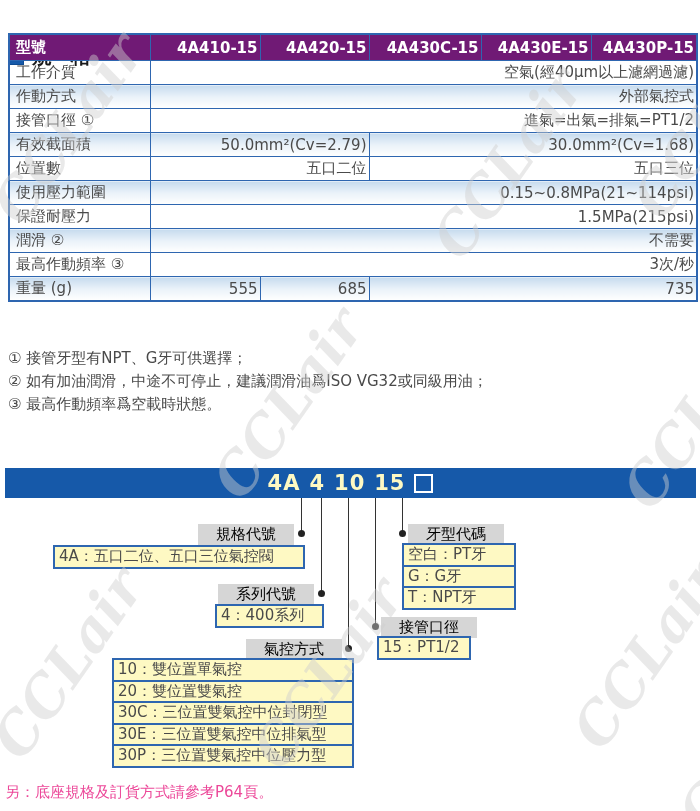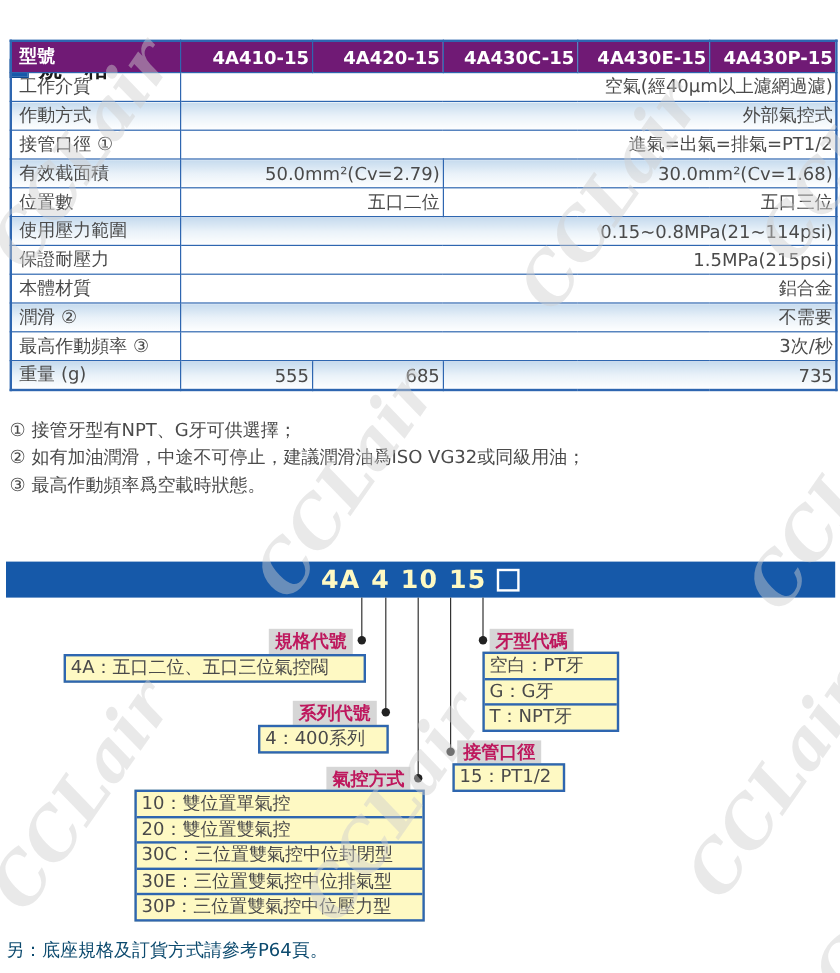--- a/index.html
+++ b/index.html
@@ -38,37 +38,37 @@
     position:absolute;left:5px;top:468px;width:691px;height:30px;
     background:#1659a9;display:flex;align-items:center;justify-content:center;gap:9px;
   }
   #code-bar .part{color:#fef9c3;font-weight:bold;font-size:21px;letter-spacing:1px;}
   #blank-box{width:15px;height:15px;border:2px solid #ffffff;margin-top:1px;}
   
   .vline{position:absolute;width:1px;background:#333;}
   .dot{position:absolute;width:7px;height:7px;border-radius:50%;background:#222;}
   
   .dlabel{
-    position:absolute;background:#d6d6d6;color:#be185d;
-    font-weight:bold;font-size:15px;padding:1px 5px;white-space:nowrap;
+    position:absolute;background:#d6d6d6;color:#000000;
+    font-weight:normal;font-size:15px;padding:1px 18px;white-space:nowrap;
   }
   
   .dbox{
     position:absolute;border:2px solid #2e66b0;background:#fef9c3;
     font-size:15px;color:#4a4a4a;white-space:nowrap;
   }
   .dbox .box-row{line-height:19.5px;height:19.5px;padding:0 4px;border-top:2px solid #2e66b0;overflow:hidden;}
   .dbox .box-row:first-child{border-top:none;}
   #spec-box{left:53px;top:545px;width:248px;}
   #series-box{left:215px;top:604px;width:105px;}
   #thread-box{left:402px;top:543px;width:110px;}
   #port-box{left:377px;top:636px;width:90px;}
   #pilot-box{left:112px;top:658px;width:238px;}
   
-  #bottom-note{position:absolute;left:5px;top:783px;font-size:15px;color:#0c4a6e;}
+  #bottom-note{position:absolute;left:5px;top:783px;font-size:15px;color:#ec4899;}
   
   .wm{
     position:absolute;z-index:5;pointer-events:none;
     font-family:"DejaVu Serif","Liberation Serif",serif;
     font-style:italic;font-weight:bold;font-size:56px;
     color:#cfcfcf;opacity:0.45;white-space:nowrap;
     transform:rotate(-55deg);transform-origin:center center;
   }
 </style>
 </head>
@@ -131,24 +131,20 @@
           <td colspan="3">五口三位</td>
         </tr>
         <tr class="shade">
           <td class="lbl">使用壓力範圍</td>
           <td colspan="5">0.15~0.8MPa(21~114psi)</td>
         </tr>
         <tr>
           <td class="lbl">保證耐壓力</td>
           <td colspan="5">1.5MPa(215psi)</td>
         </tr>
-        <tr>
-          <td class="lbl">本體材質</td>
-          <td colspan="5">鋁合金</td>
-        </tr>
         <tr class="shade">
           <td class="lbl">潤滑 ②</td>
           <td colspan="5">不需要</td>
         </tr>
         <tr>
           <td class="lbl">最高作動頻率 ③</td>
           <td colspan="5">3次/秒</td>
         </tr>
         <tr class="shade">
           <td class="lbl">重量 (g)</td>

